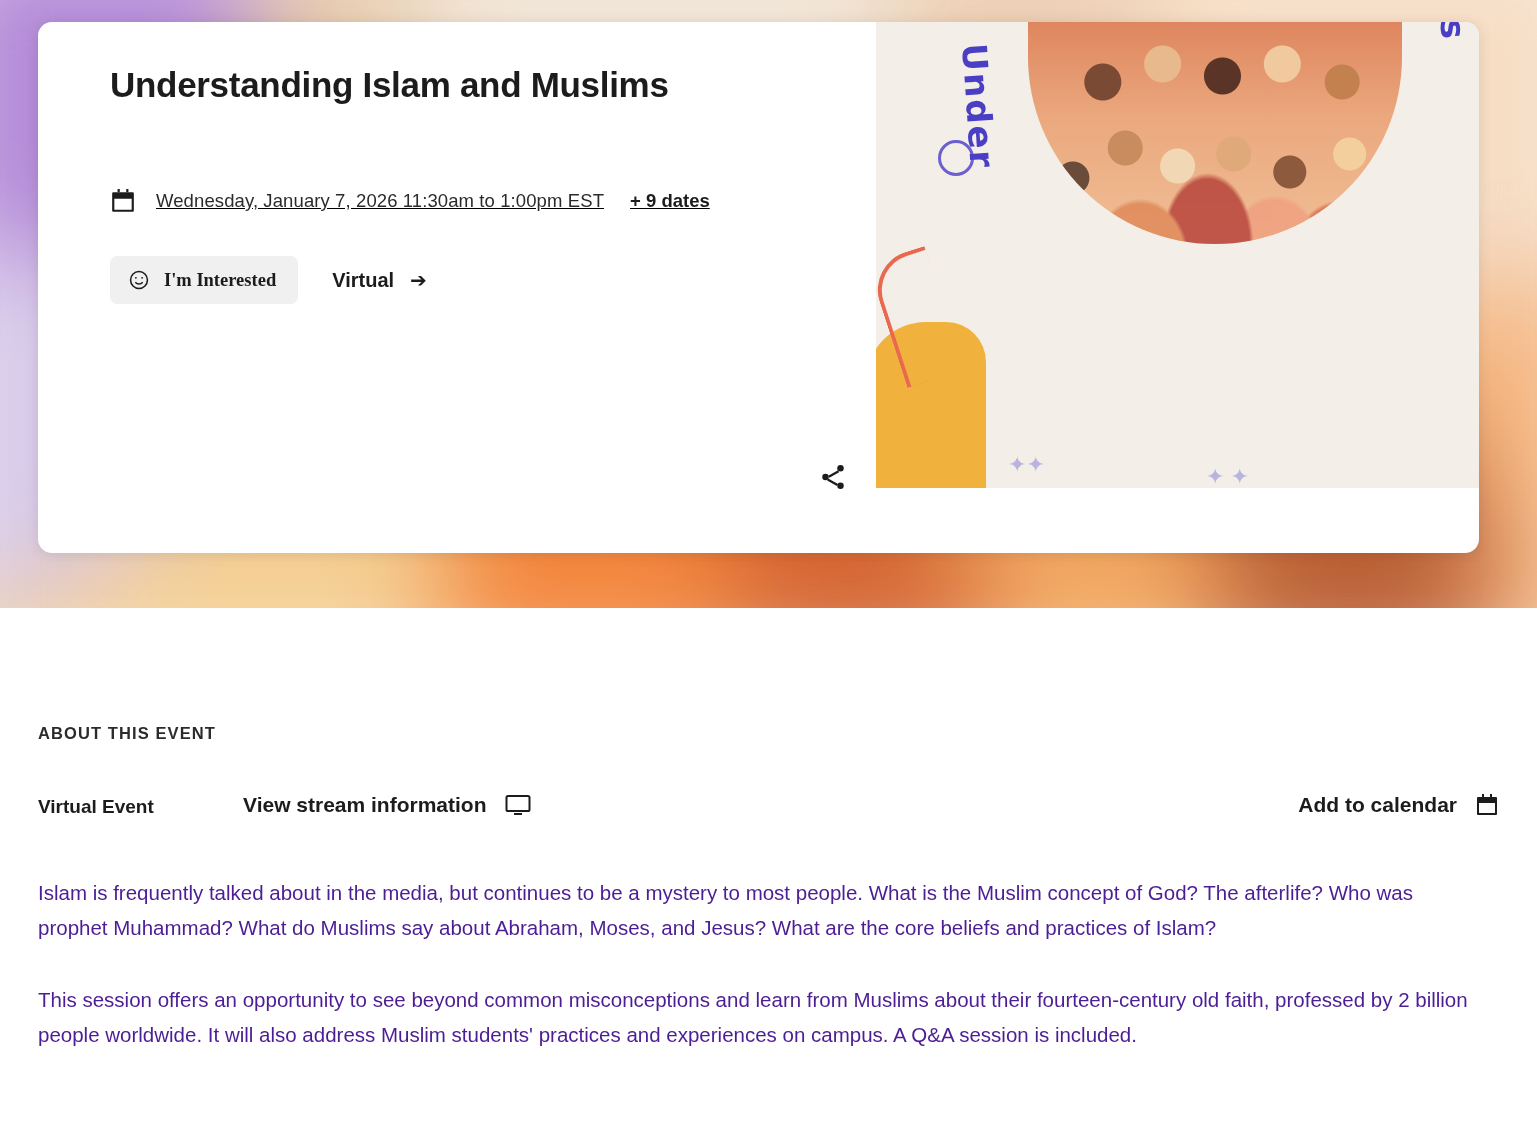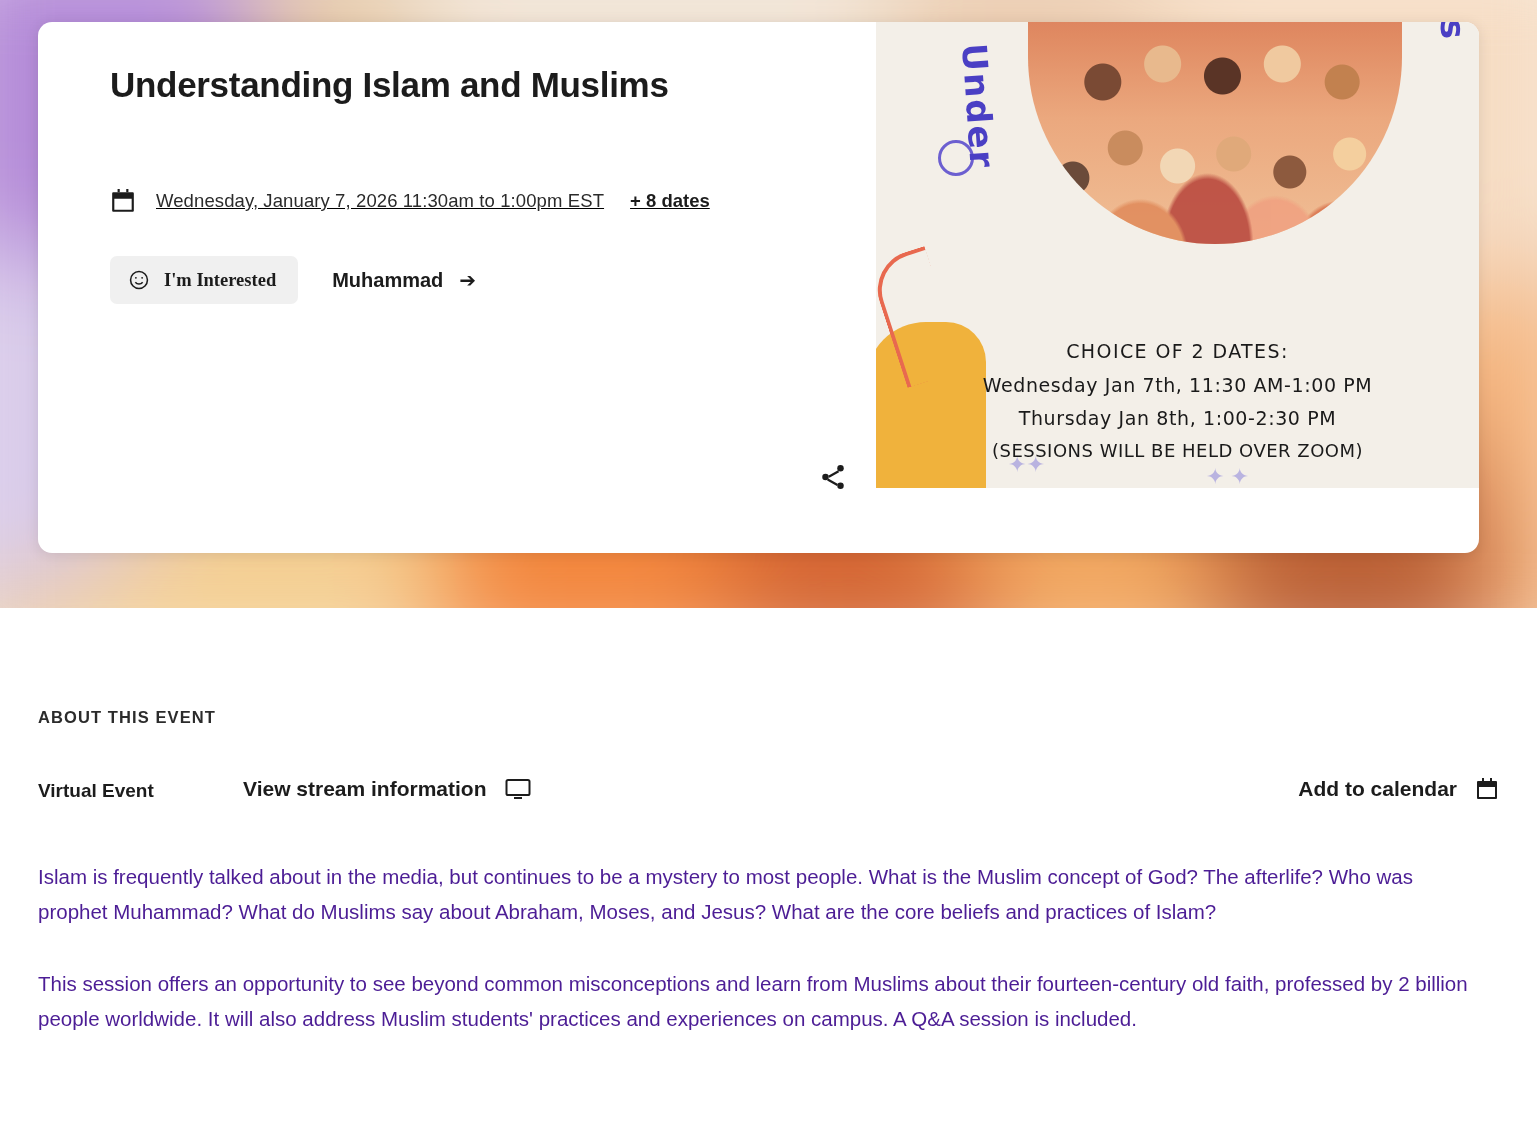--- a/index.html
+++ b/index.html
@@ -254,21 +254,21 @@
     font-size: 22px;
   }
 
   
   .content {
     position: absolute;
     left: 0; top: 608px;
     width: 1537px;
     height: 531px;
     background: #ffffff;
-    padding: 0 38px;
+    padding: 16px 38px;
   }
   .about-heading {
     margin-top: 100px;
     font-size: 16.5px;
     font-weight: bold;
     letter-spacing: 1.1px;
     color: #2b2b2b;
   }
   .meta-row {
     position: relative;
@@ -324,38 +324,38 @@
       <h1 class="event-title">Understanding Islam and Muslims</h1>
 
       <div class="date-row">
         <span class="cal-icon">
           <svg viewBox="0 0 24 24" width="26" height="26" fill="currentColor" aria-hidden="true">
             <path d="M7 1h2v3H7zM15 1h2v3h-2z"></path>
             <path d="M3 4h18a1 1 0 0 1 1 1v16a1 1 0 0 1-1 1H3a1 1 0 0 1-1-1V5a1 1 0 0 1 1-1zm1 6v10h16V10H4z"></path>
           </svg>
         </span>
         <span class="date-text">Wednesday, January 7, 2026 11:30am to 1:00pm EST</span>
-        <span class="more-dates">+ 8 dates</span>
+        <span class="more-dates">+ 9 dates</span>
       </div>
 
       <div class="action-row">
         <button class="interested-btn">
           <span class="smiley">
             <svg viewBox="0 0 24 24" width="22" height="22" fill="none" stroke="currentColor" stroke-width="1.7" aria-hidden="true">
               <circle cx="12" cy="12" r="9.2"></circle>
               <circle cx="8.6" cy="9.6" r="1" fill="currentColor" stroke="none"></circle>
               <circle cx="15.4" cy="9.6" r="1" fill="currentColor" stroke="none"></circle>
               <path d="M8 14.4c1 1.3 2.4 2 4 2s3-0.7 4-2"></path>
             </svg>
           </span>
           <span class="label">I'm Interested</span>
         </button>
 
         <button class="register-btn">
-          <span class="label">Muhammad</span>
+          <span class="label">Virtual</span>
           <span class="arrow">➔</span>
         </button>
       </div>
     </div>
 
     <button class="share-btn">
       <svg viewBox="0 0 24 24" width="30" height="30" fill="currentColor" aria-hidden="true">
         <circle cx="18" cy="5" r="2.6"></circle>
         <circle cx="6" cy="12" r="2.6"></circle>
         <circle cx="18" cy="19" r="2.6"></circle>
@@ -367,26 +367,20 @@
       <div class="poster-inner">
         <div class="poster-blob-yellow"></div>
         <div class="poster-swirl"></div>
         <div class="poster-doodle-circle"></div>
         <div class="poster-people"></div>
         <div class="poster-people-overlay"></div>
         <div class="poster-word-left">Under</div>
         <div class="poster-word-right">uslims</div>
         <div class="poster-sparkle" style="left:132px;top:430px">✦✦</div>
         <div class="poster-sparkle" style="left:330px;top:442px">✦ ✦</div>
-        <div class="poster-text">
-          <div class="pt-head">CHOICE OF 2 DATES:</div>
-          <div class="pt-line">Wednesday Jan 7th, 11:30 AM-1:00 PM</div>
-          <div class="pt-line">Thursday Jan 8th, 1:00-2:30 PM</div>
-          <div class="pt-note">(SESSIONS WILL BE HELD OVER ZOOM)</div>
-        </div>
       </div>
     </div>
 
   </div>
 </div>
 
 <div class="content">
   <div class="about-heading">ABOUT THIS EVENT</div>
 
   <div class="meta-row">

